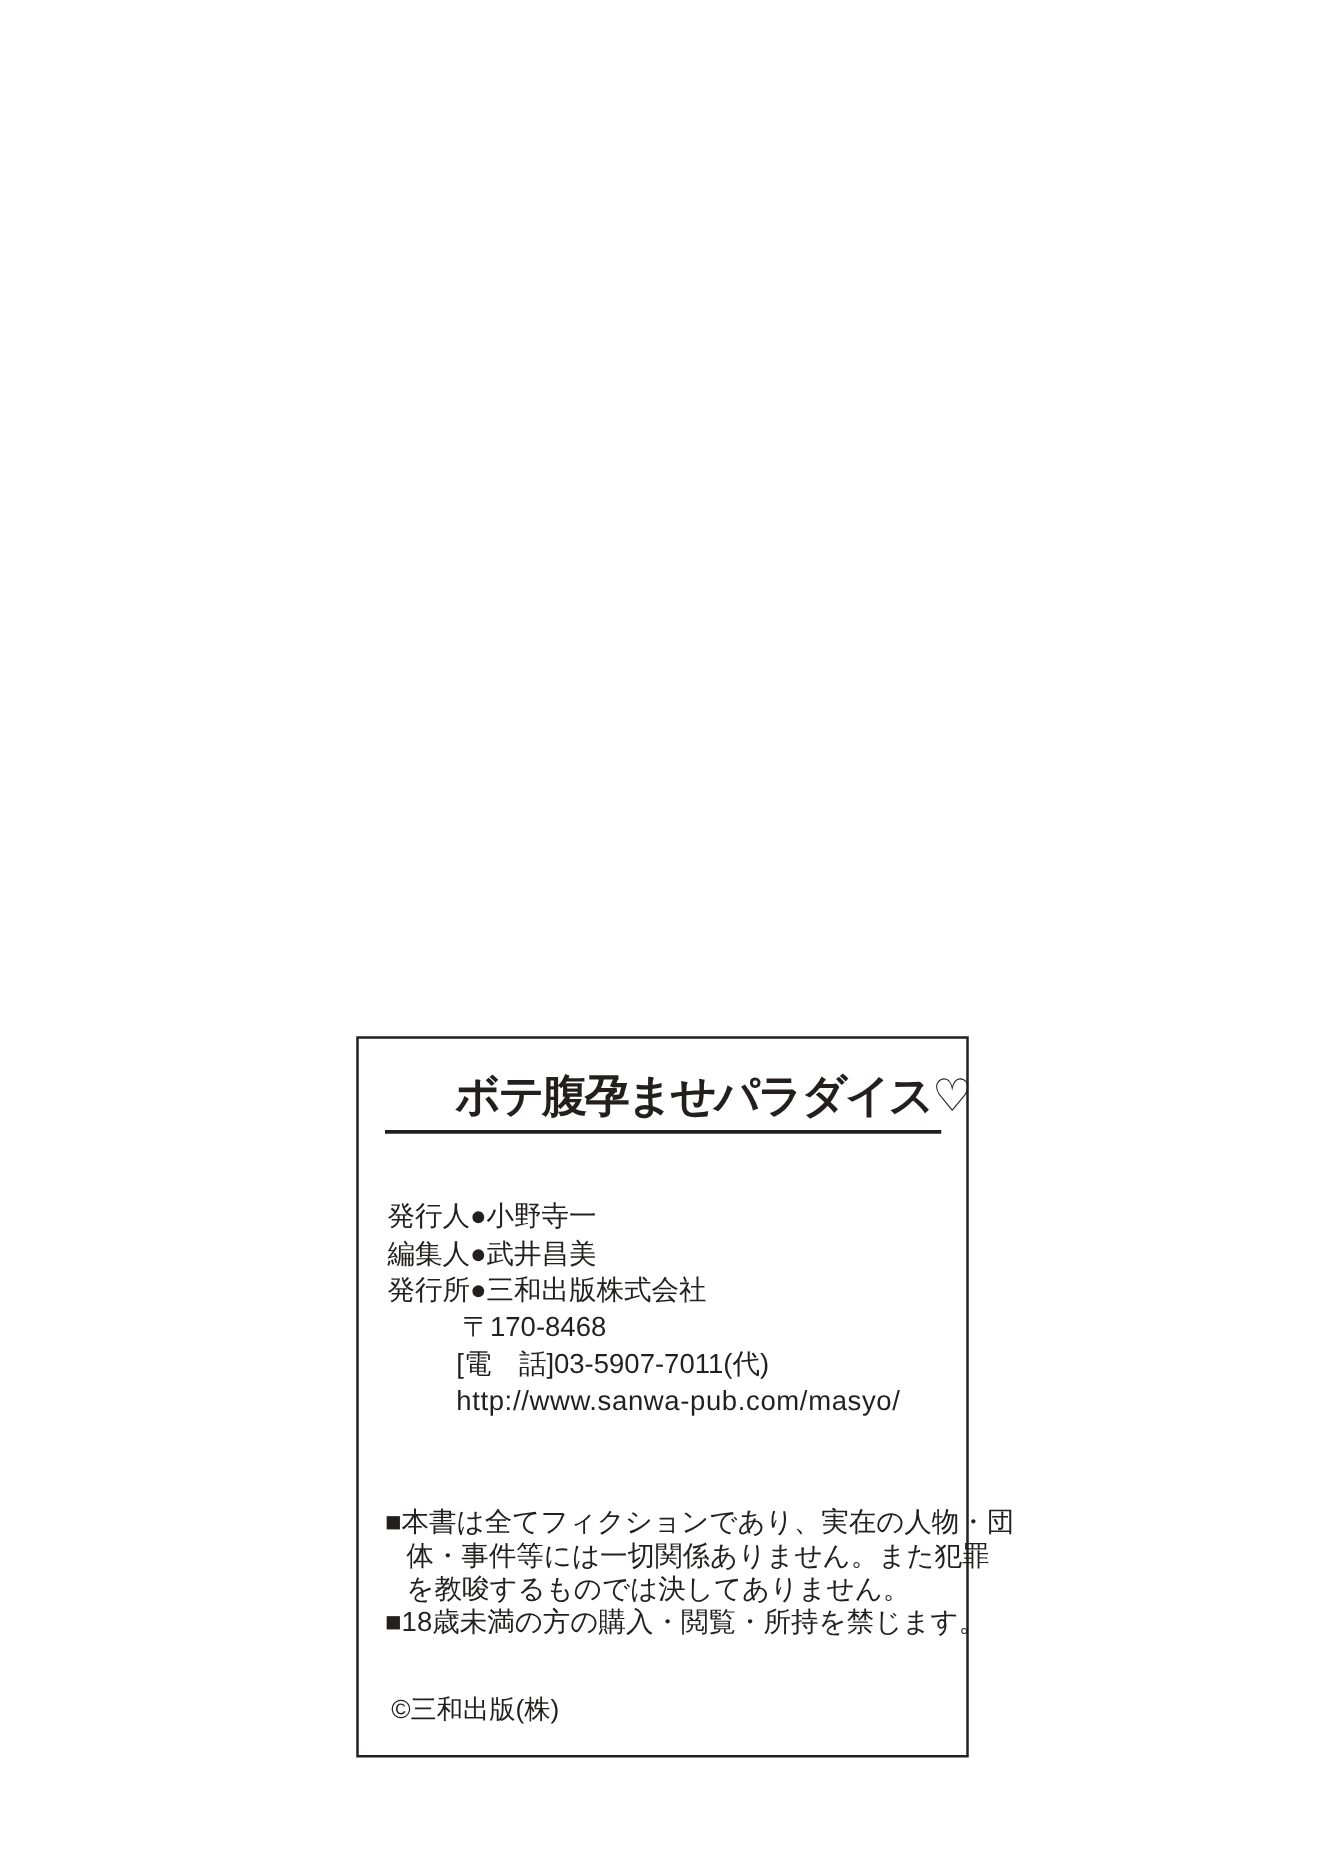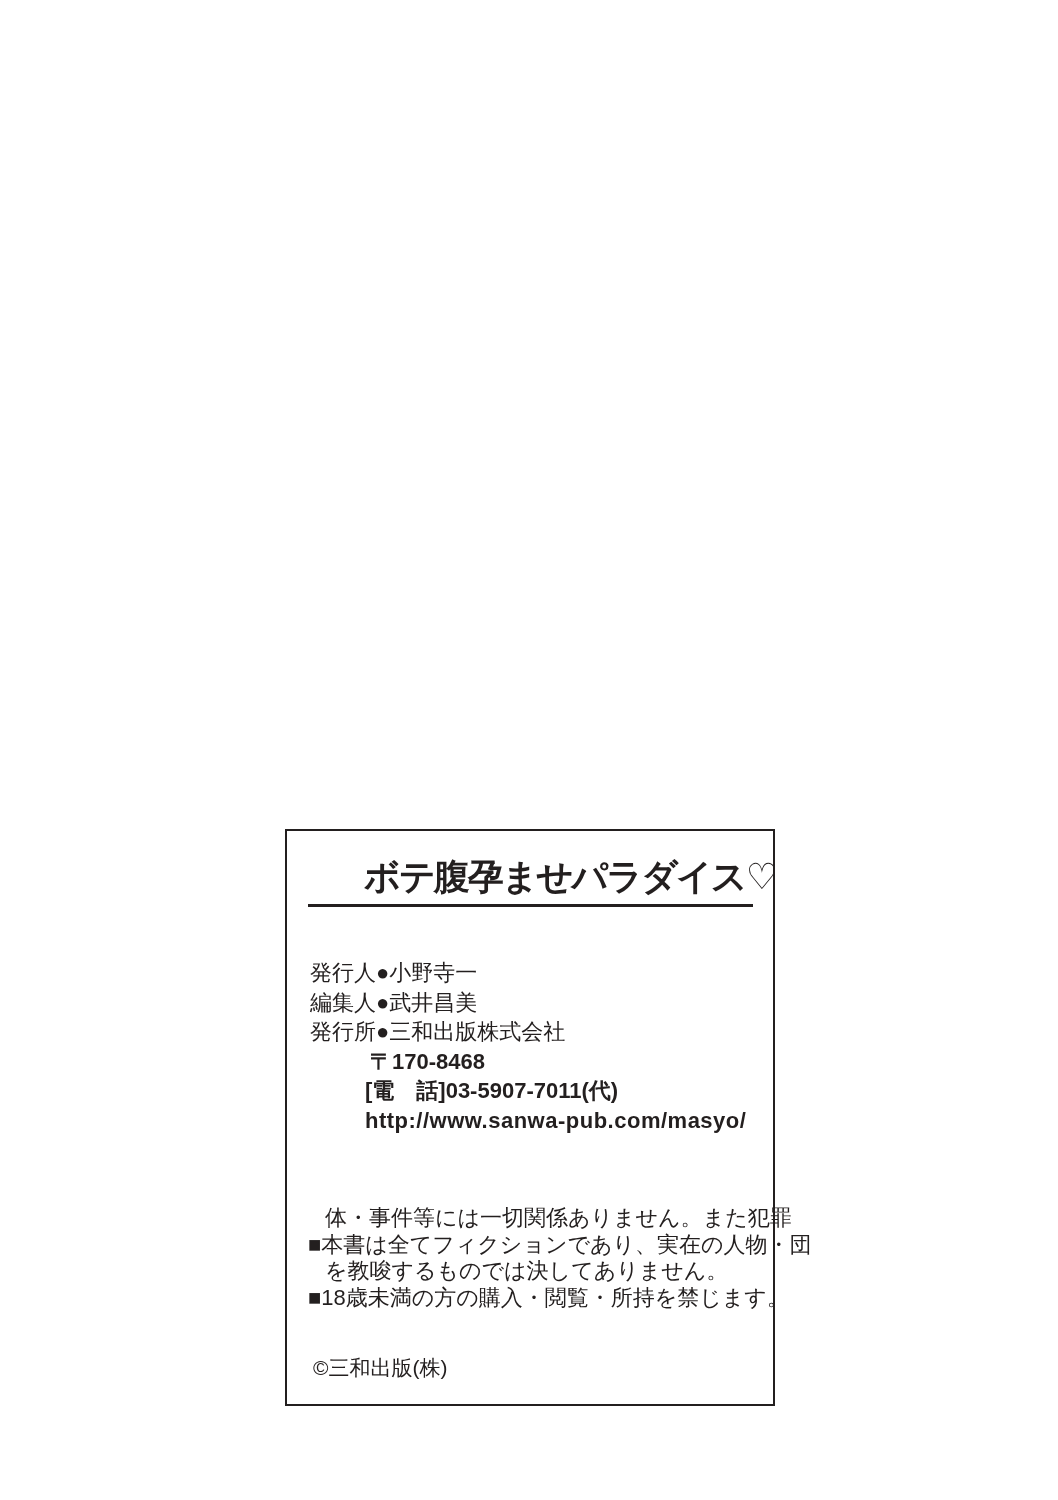--- a/index.html
+++ b/index.html
@@ -52,21 +52,21 @@
     background: var(--ink);
   }
   .publisher {
     position: absolute;
     top: 127px;
     left: 23px;
     font-size: 22px;
     line-height: 29.5px;
     white-space: nowrap;
   }
-  .publisher .indent { padding-left: 55px; font-weight: bold; }
+  .publisher .indent { padding-left: 55px; }
   .publisher .postal { padding-left: 60px; }
   .publisher .url { letter-spacing: 0.5px; }
   .notices {
     position: absolute;
     top: 374px;
     left: 21px;
     font-size: 22px;
     line-height: 26.5px;
     white-space: nowrap;
   }
@@ -93,22 +93,22 @@
     <div class="publisher">
       <div class="line">発行人●小野寺一</div>
       <div class="line">編集人●武井昌美</div>
       <div class="line">発行所●三和出版株式会社</div>
       <div class="line indent postal">〒170-8468</div>
       <div class="line indent">[電　話]03-5907-7011(代)</div>
       <div class="line indent url">http://www.sanwa-pub.com/masyo/</div>
     </div>
 
     <div class="notices">
+      <div class="nline">■本書は全てフィクションであり、実在の人物・団</div>
       <div class="nline cont">体・事件等には一切関係ありません。また犯罪</div>
-      <div class="nline">■本書は全てフィクションであり、実在の人物・団</div>
       <div class="nline cont">を教唆するものでは決してありません。</div>
       <div class="nline">■18歳未満の方の購入・閲覧・所持を禁じます。</div>
     </div>
 
     <div class="copyright">©三和出版(株)</div>
 
   </div>
 </div>
 
 </body></html>

